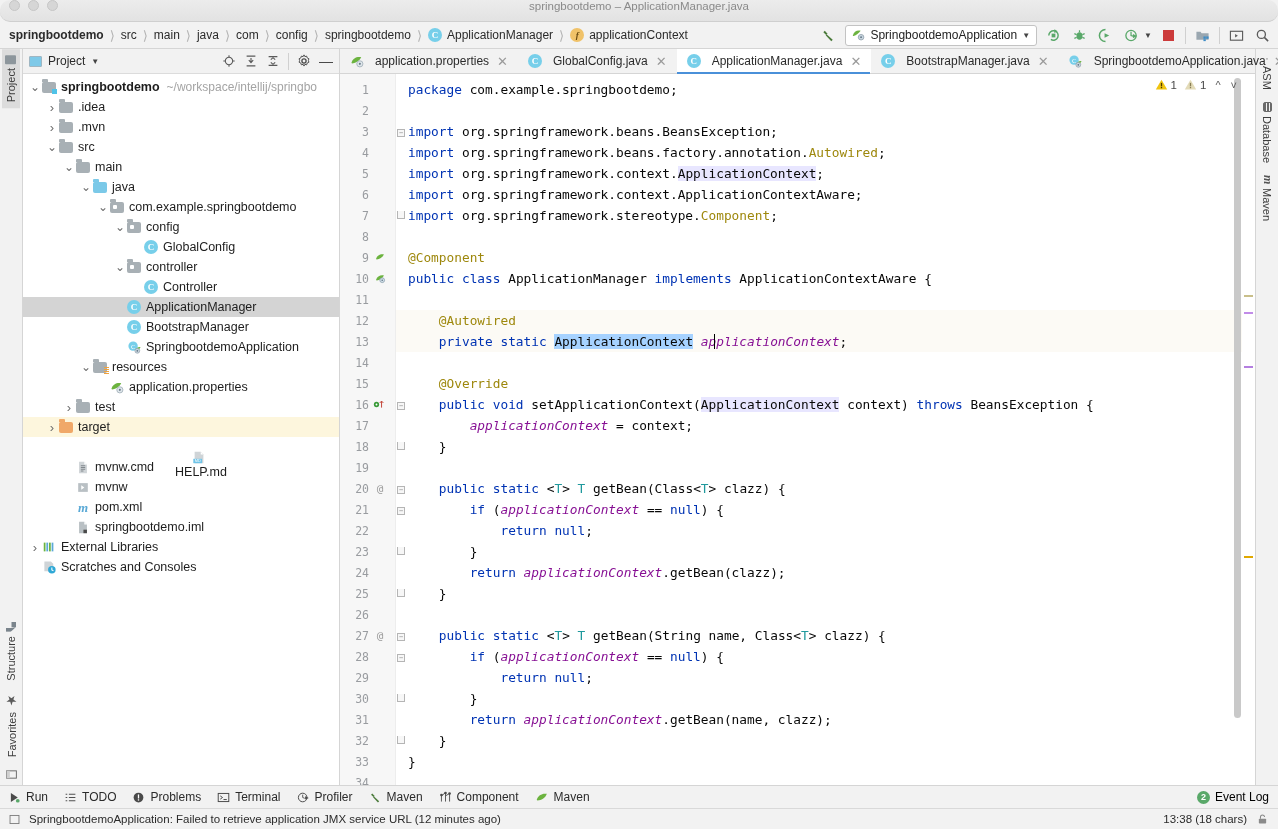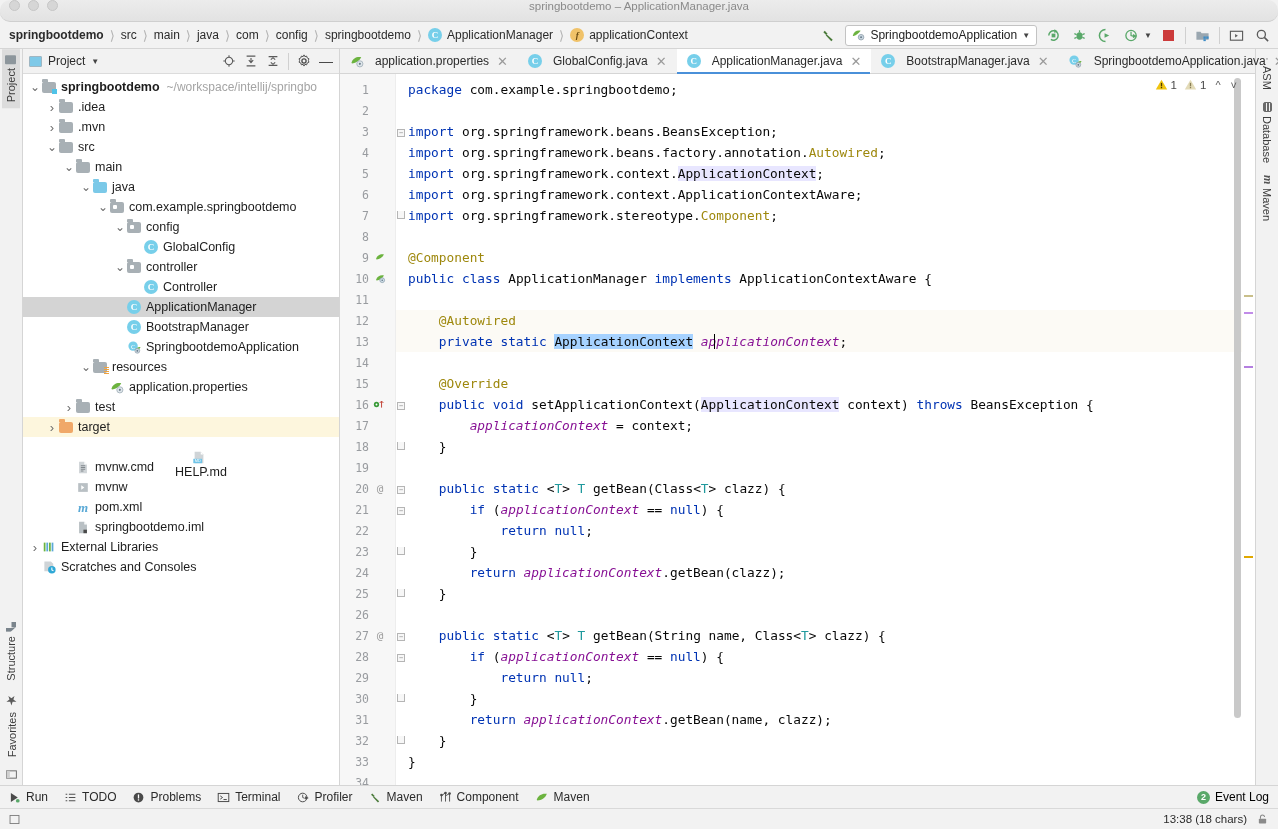--- a/index.html
+++ b/index.html
@@ -934,20 +934,21 @@
         <span>Event Log</span>
       </div>
     </div>
 
   <div class="statusbar">
     <span>
       <svg width="13" height="13" viewBox="0 0 16 16">
           <rect x="2.5" y="3" width="11" height="10" fill="none" stroke="#7a7a7a" stroke-width="1.1"></rect>
         </svg>
     </span>
+    <span>SpringbootdemoApplication: Failed to retrieve application JMX service URL (12 minutes ago)</span>
     <span class="status-right">
       <span>13:38 (18 chars)</span>
       <span>
         <svg width="13" height="13" viewBox="0 0 16 16">
             <rect x="3.5" y="7" width="9" height="6" rx="1" fill="#8a8a8a"></rect>
             <path d="M5.5 7 V5 a2.5 2.5 0 0 1 5 0" fill="none" stroke="#8a8a8a" stroke-width="1.3"></path>
           </svg>
       </span>
     </span>
   </div>

